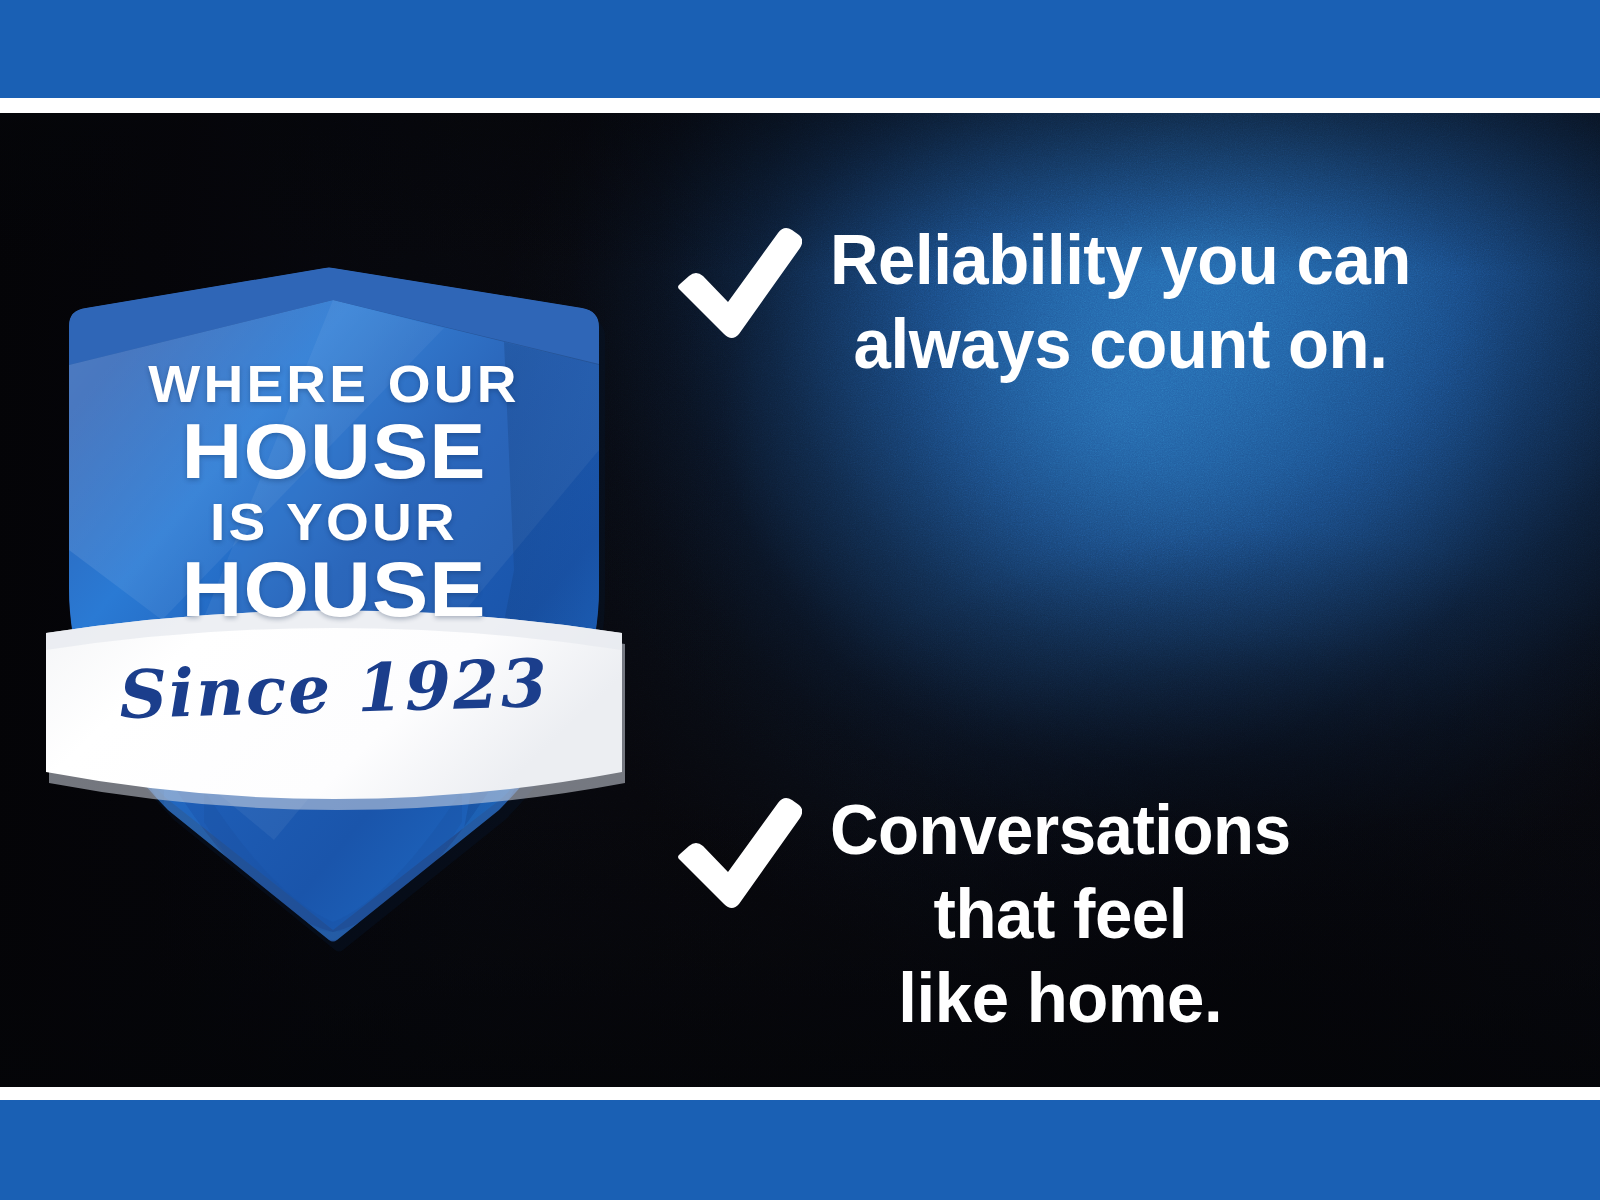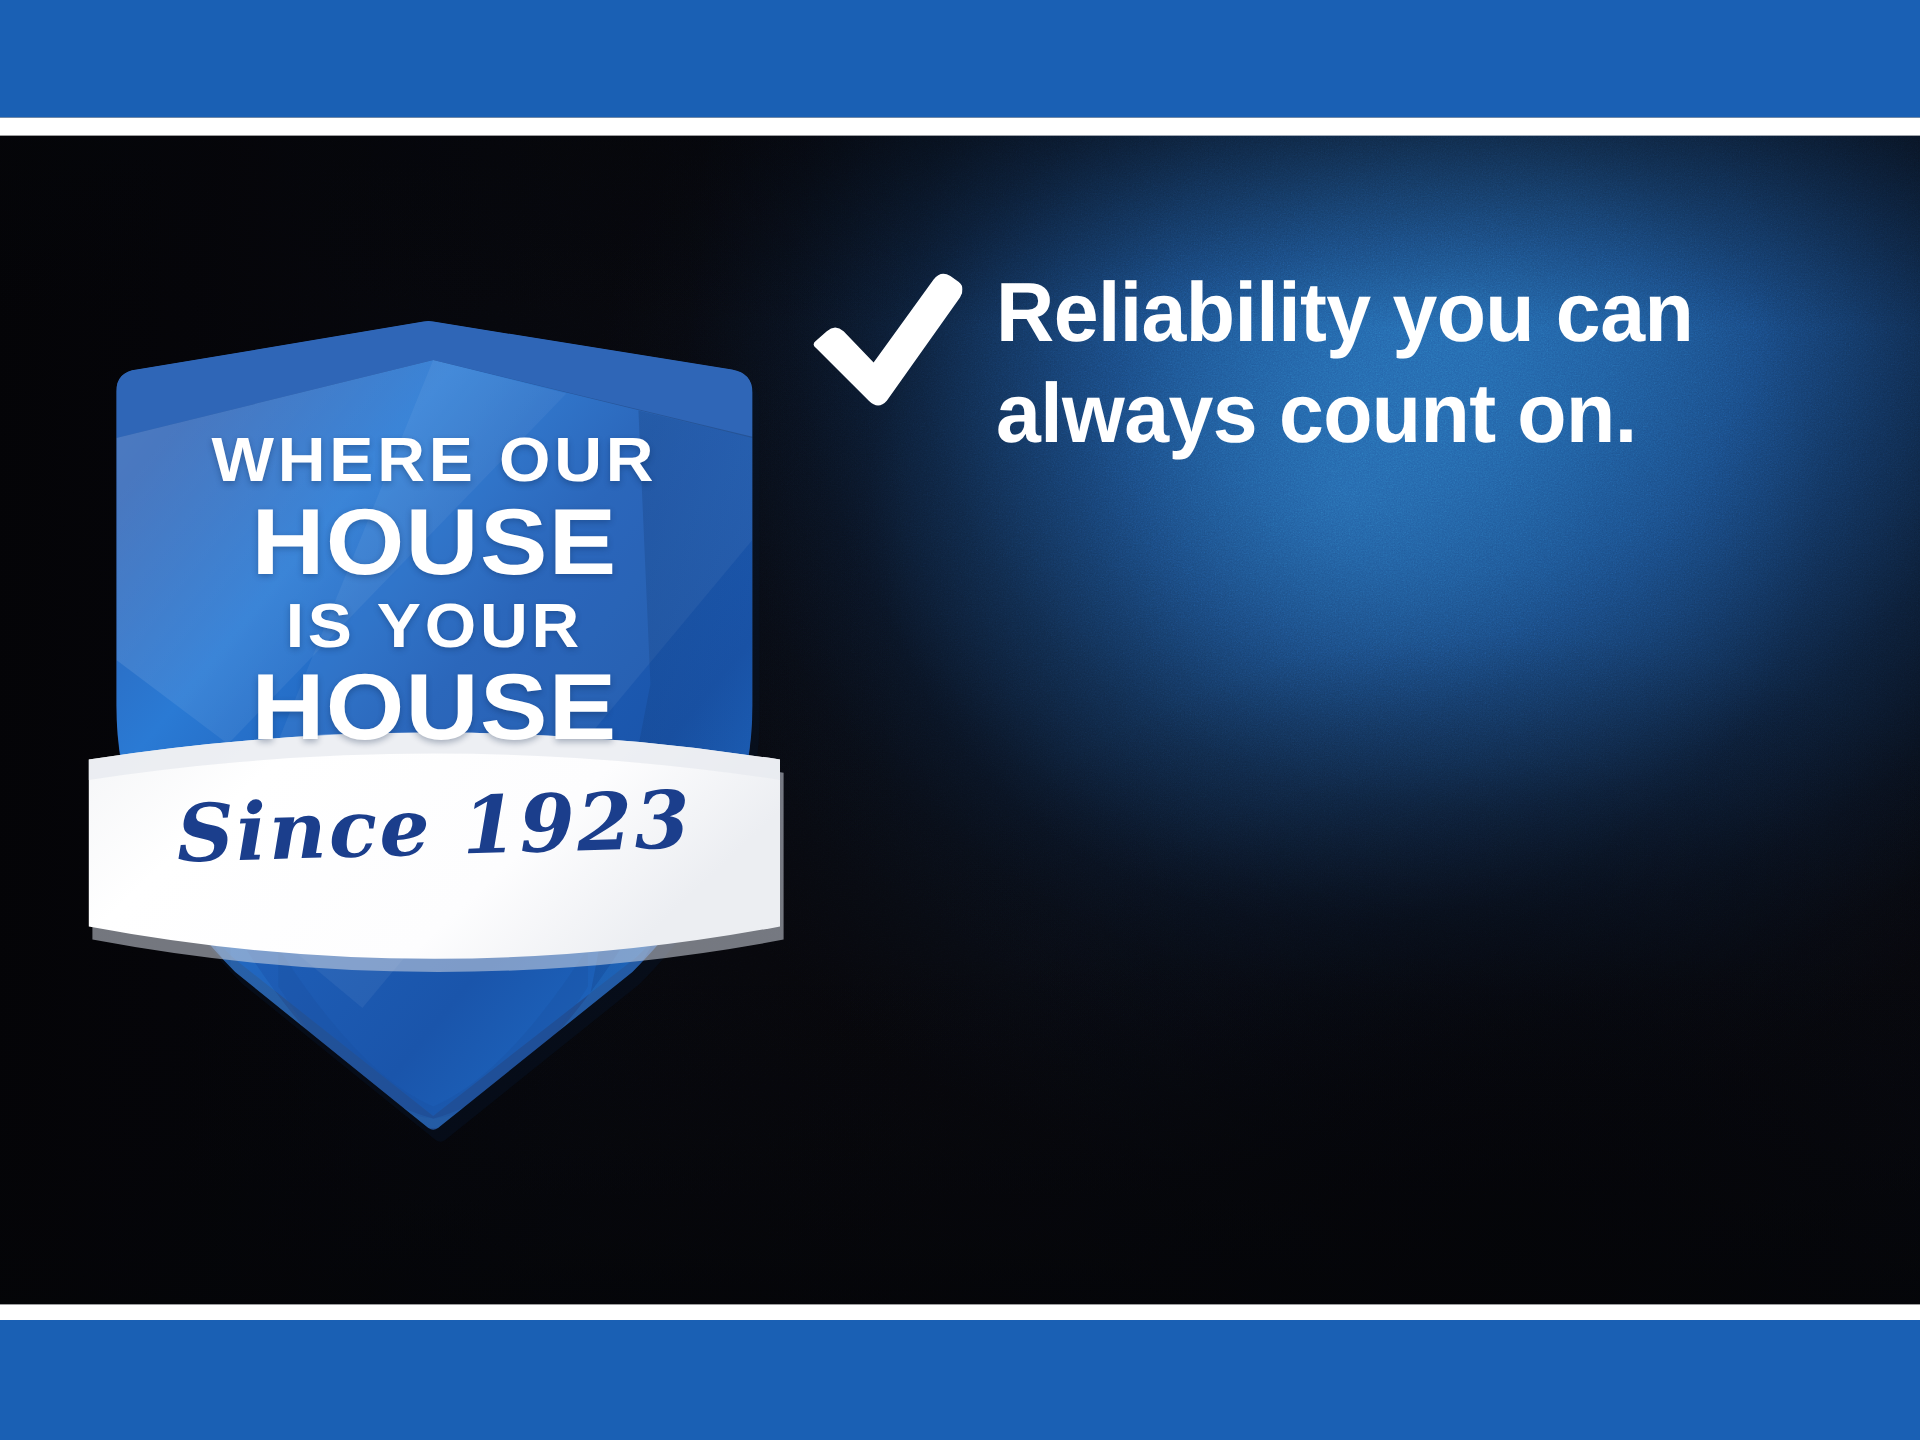--- a/index.html
+++ b/index.html
@@ -130,21 +130,21 @@
     position: absolute;
     left: 0; top: 0;
     width: 1600px; height: 974px;
     opacity: 0.40;
     mix-blend-mode: overlay;
   }
 
   
   .badge {
     position: absolute;
-    left: 72px;
+    left: 44px;
     top: 150px;
     width: 580px;
     height: 700px;
     z-index: 20;
   }
   .badge svg { display: block; width: 580px; height: 700px; overflow: visible; }
 
   .shield-text {
     position: absolute;
     left: 0;
@@ -187,20 +187,21 @@
   }
 
   
   .bullets {
     position: absolute;
     left: 672px;
     top: 113px;
     width: 880px;
     height: 1054px;
     z-index: 25;
+    text-align: center;
   }
   .bullet {
     position: absolute;
     left: 0;
     display: flex;
     align-items: flex-start;
     gap: 28px;
   }
   .bullet-1 { top: 105px; }
   .bullet-2 { top: 355px; }
@@ -346,15 +347,26 @@
         <svg viewBox="0 0 130 118" aria-hidden="true">
           <path d="M8,62 L17,54 Q24,48 31,54 L56,80 L106,11 Q112,3 120,8 L127,13 Q133,18 128,26
                    L67,112 Q60,120 52,112 L8,68 Q4,65 8,62 Z" fill="#ffffff"></path>
         </svg>
       </span>
       <span class="btext">Reliability you can
 always count on.</span>
     </div>
 
 
+    <div class="bullet bullet-3">
+      <span class="check">
+        <svg viewBox="0 0 130 118" aria-hidden="true">
+          <path d="M8,62 L17,54 Q24,48 31,54 L56,80 L106,11 Q112,3 120,8 L127,13 Q133,18 128,26
+                   L67,112 Q60,120 52,112 L8,68 Q4,65 8,62 Z" fill="#ffffff"></path>
+        </svg>
+      </span>
+      <span class="btext">Conversations
+that feel
+like home.</span>
+    </div>
 
   </div>
 </div>
 
 </body></html>

